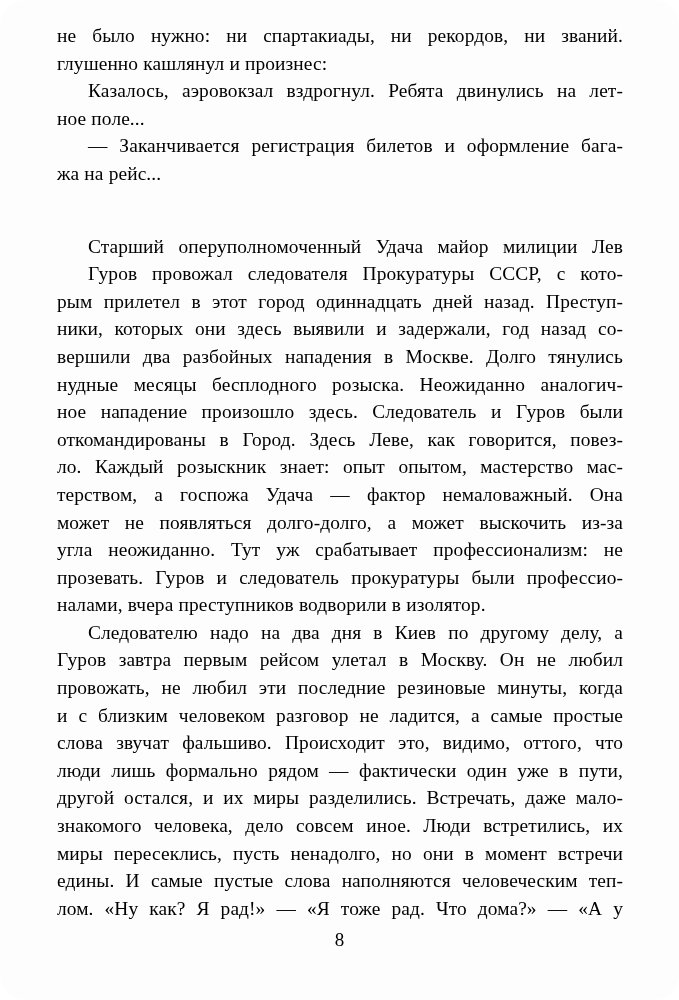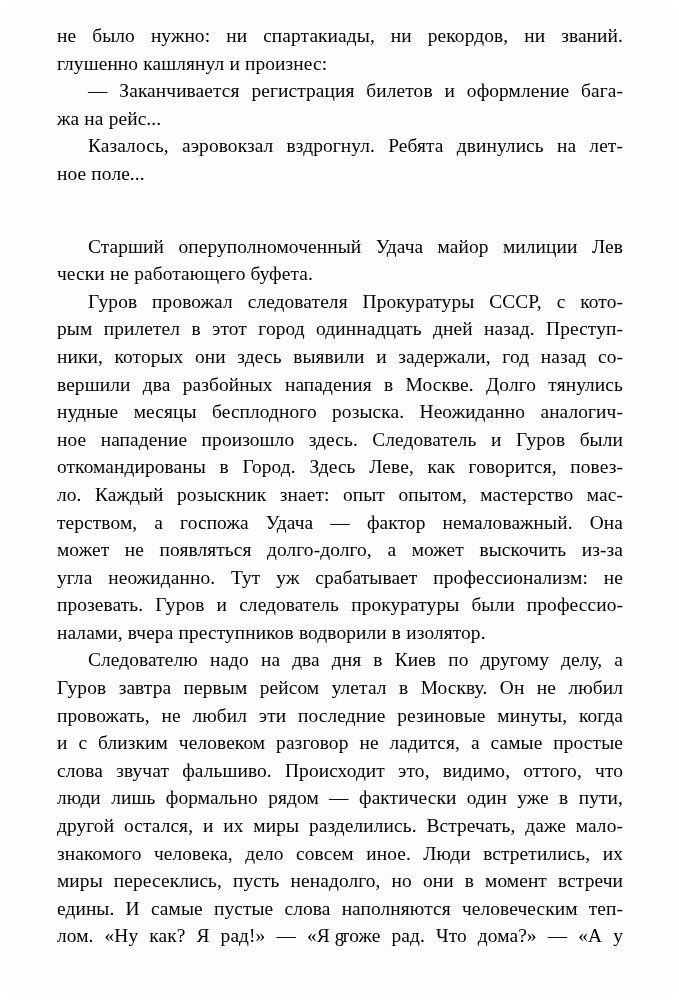--- a/index.html
+++ b/index.html
@@ -68,24 +68,24 @@
     font-family: "Liberation Serif", "DejaVu Serif", serif;
   }
 </style>
 </head>
 <body>
 
 <div class="page" style="background: rgb(253, 253, 253); color: rgb(0, 0, 0); border-radius: 25px;">
   <div class="text-column" id="text-column">
       <div class="block">
         <p class="para"><span class="ln">не было нужно: ни спартакиады, ни рекордов, ни званий.</span><span class="ln last">глушенно кашлянул и произнес:</span></p>
+        <p class="para"><span class="ln indent">Казалось, аэровокзал вздрогнул. Ребята двинулись на лет-</span><span class="ln last">ное поле...</span></p>
         <p class="para"><span class="ln indent">— Заканчивается регистрация билетов и оформление бага-</span><span class="ln last">жа на рейс...</span></p>
-        <p class="para"><span class="ln indent">Казалось, аэровокзал вздрогнул. Ребята двинулись на лет-</span><span class="ln last">ное поле...</span></p>
       </div>
       <div class="section-gap"></div>
       <div class="block">
-        <p class="para"><span class="ln indent">Старший оперуполномоченный Удача майор милиции Лев</span><span class="ln last">чески не работающего буфета.</span></p>
+        <p class="para"><span class="ln indent">Старший оперуполномоченный Удача майор милиции Лев</span></p>
         <p class="para"><span class="ln indent">Гуров провожал следователя Прокуратуры СССР, с кото-</span><span class="ln">рым прилетел в этот город одиннадцать дней назад. Преступ-</span><span class="ln">ники, которых они здесь выявили и задержали, год назад со-</span><span class="ln">вершили два разбойных нападения в Москве. Долго тянулись</span><span class="ln">нудные месяцы бесплодного розыска. Неожиданно аналогич-</span><span class="ln">ное нападение произошло здесь. Следователь и Гуров были</span><span class="ln">откомандированы в Город. Здесь Леве, как говорится, повез-</span><span class="ln">ло. Каждый розыскник знает: опыт опытом, мастерство мас-</span><span class="ln">терством, а госпожа Удача — фактор немаловажный. Она</span><span class="ln">может не появляться долго-долго, а может выскочить из-за</span><span class="ln">угла неожиданно. Тут уж срабатывает профессионализм: не</span><span class="ln">прозевать. Гуров и следователь прокуратуры были профессио-</span><span class="ln last">налами, вчера преступников водворили в изолятор.</span></p>
         <p class="para"><span class="ln indent">Следователю надо на два дня в Киев по другому делу, а</span><span class="ln">Гуров завтра первым рейсом улетал в Москву. Он не любил</span><span class="ln">провожать, не любил эти последние резиновые минуты, когда</span><span class="ln">и с близким человеком разговор не ладится, а самые простые</span><span class="ln">слова звучат фальшиво. Происходит это, видимо, оттого, что</span><span class="ln">люди лишь формально рядом — фактически один уже в пути,</span><span class="ln">другой остался, и их миры разделились. Встречать, даже мало-</span><span class="ln">знакомого человека, дело совсем иное. Люди встретились, их</span><span class="ln">миры пересеклись, пусть ненадолго, но они в момент встречи</span><span class="ln">едины. И самые пустые слова наполняются человеческим теп-</span><span class="ln">лом. «Ну как? Я рад!» — «Я тоже рад. Что дома?» — «А у</span></p>
       </div>
     </div>
   <div class="page-number">8</div>
 </div>
 
 </body></html>

